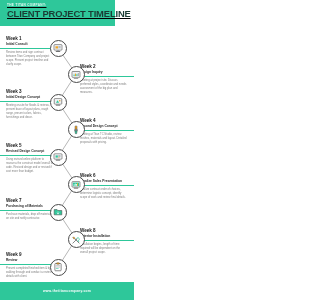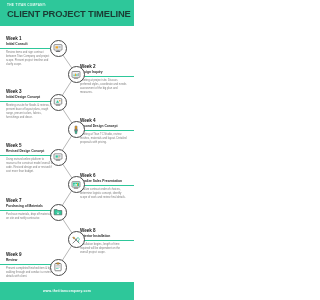--- a/index.html
+++ b/index.html
@@ -6,23 +6,23 @@
   body{
     width:134px;height:300px;overflow:hidden;
     background:#ffffff;
     font-family:"Liberation Sans", sans-serif;
     -webkit-font-smoothing:antialiased;
   }
   #page{position:relative;width:134px;height:300px;background:#fff;overflow:hidden;}
 
   
   .header{
-    position:absolute;left:0;top:0;width:134px;height:26px;
+    position:absolute;left:0;top:0;width:115px;height:26px;
     background:#2EC79A;
-    box-sizing:border-box;padding:4px 7px 0 7px;
+    box-sizing:border-box;padding:4px 7px 0 7px;text-decoration:underline;
   }
   .header-eyebrow{
     font-size:3.1px;letter-spacing:0.35px;font-weight:bold;
     color:#e9fbf4;line-height:1;margin:0 0 1.6px 0;text-transform:uppercase;
     white-space:nowrap;
   }
   .header-title{
     font-size:9.4px;font-weight:bold;letter-spacing:-0.15px;
     color:#1a3c34;line-height:1;margin:0;white-space:nowrap;
   }

